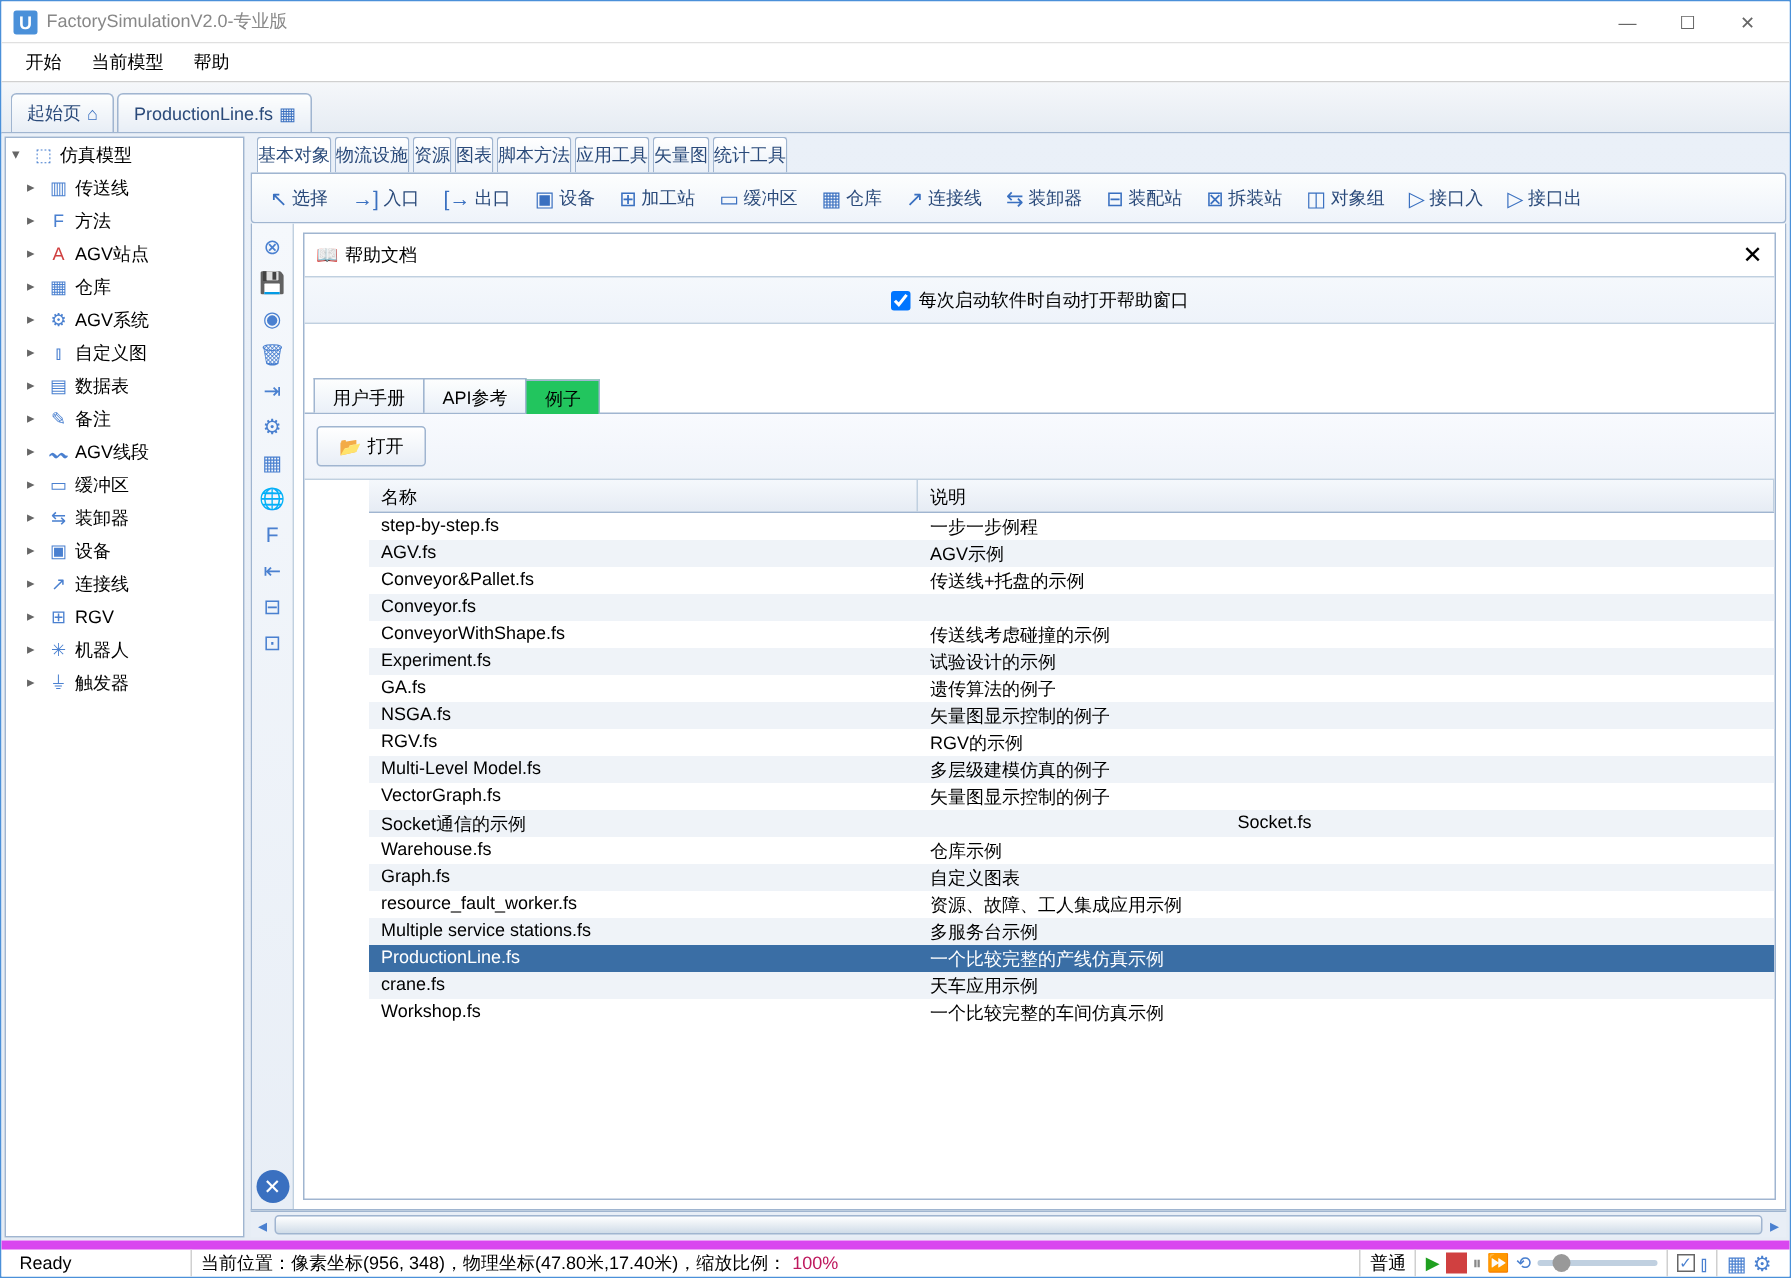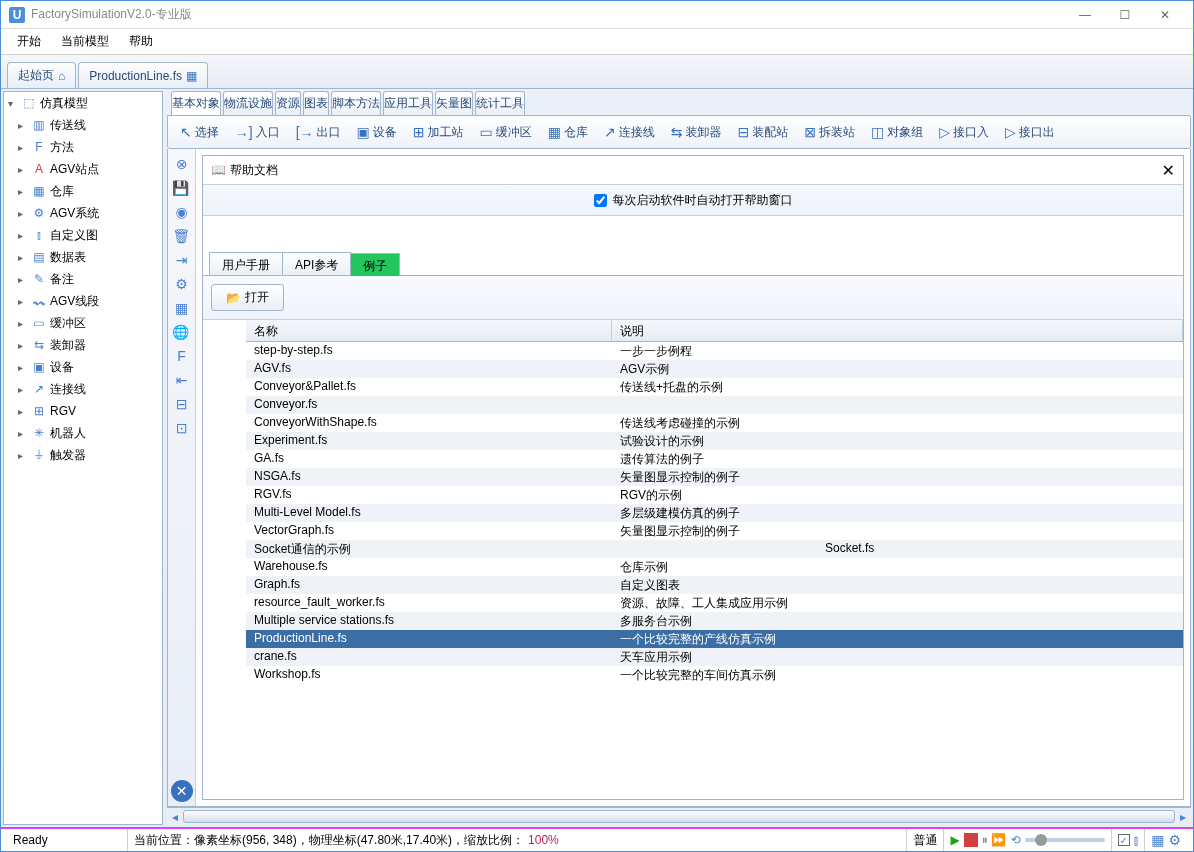--- a/index.html
+++ b/index.html
@@ -49,21 +49,21 @@
 .col-a { width: 366px; }
 .col-b { flex: 1; }
 .row { display: flex; height: 18px; }
 .row:nth-child(even) { background: #eff3f8; }
 .row.sel { background: #3a6ea5; color: #fff; }
 .row .cell { padding: 1px 8px; white-space: nowrap; overflow: hidden; }
 .scrollbar { height: 18px; background: #e8eef6; border-top: 1px solid #a0b5d0; position: relative; }
 .scrollbar .thumb { position: absolute; left: 16px; right: 16px; top: 2px; bottom: 2px; background: linear-gradient(#fff,#d0dce8); border: 1px solid #a0b5d0; border-radius: 3px; }
 .scrollbar .arr { position: absolute; top: 0; bottom: 0; width: 16px; display:flex;align-items:center;justify-content:center;color:#4a80d0; }
 .scrollbar .arr.l { left: 0; } .scrollbar .arr.r { right: 0; }
-.statusbar { height: 24px; border-top: 2px solid #d946ef; background: #fff; display: flex; align-items: center; padding: 0 6px; font-size: 12px; }
+.statusbar { height: 24px; border-top: 6px solid #d946ef; background: #fff; display: flex; align-items: center; padding: 0 6px; font-size: 12px; }
 .statusbar .cell { padding: 0 6px; border-left: 1px solid #d0d0d0; height: 100%; display: flex; align-items: center; gap: 4px; }
 .statusbar .cell:first-child { border-left: none; width: 120px; }
 .zoom-val { color: #be185d; }
 .play-btn { width: 14px; height: 14px; }
 .play-green { color: #20a020; } .play-red { background: #d04040; } .play-grey { color: #888; }
 .slider { width: 80px; height: 4px; background: #c0d0e0; position: relative; border-radius: 2px; }
 .slider .thumb { position: absolute; left: 10px; top: -4px; width: 12px; height: 12px; border-radius: 50%; background: #999; }
 .stat-ic { color: #4a80d0; font-size: 14px; }
 .chk-sq { width:12px; height:12px; border:1px solid #666; display:inline-flex; align-items:center; justify-content:center; font-size:10px; color:#4a80d0; }
 </style>

